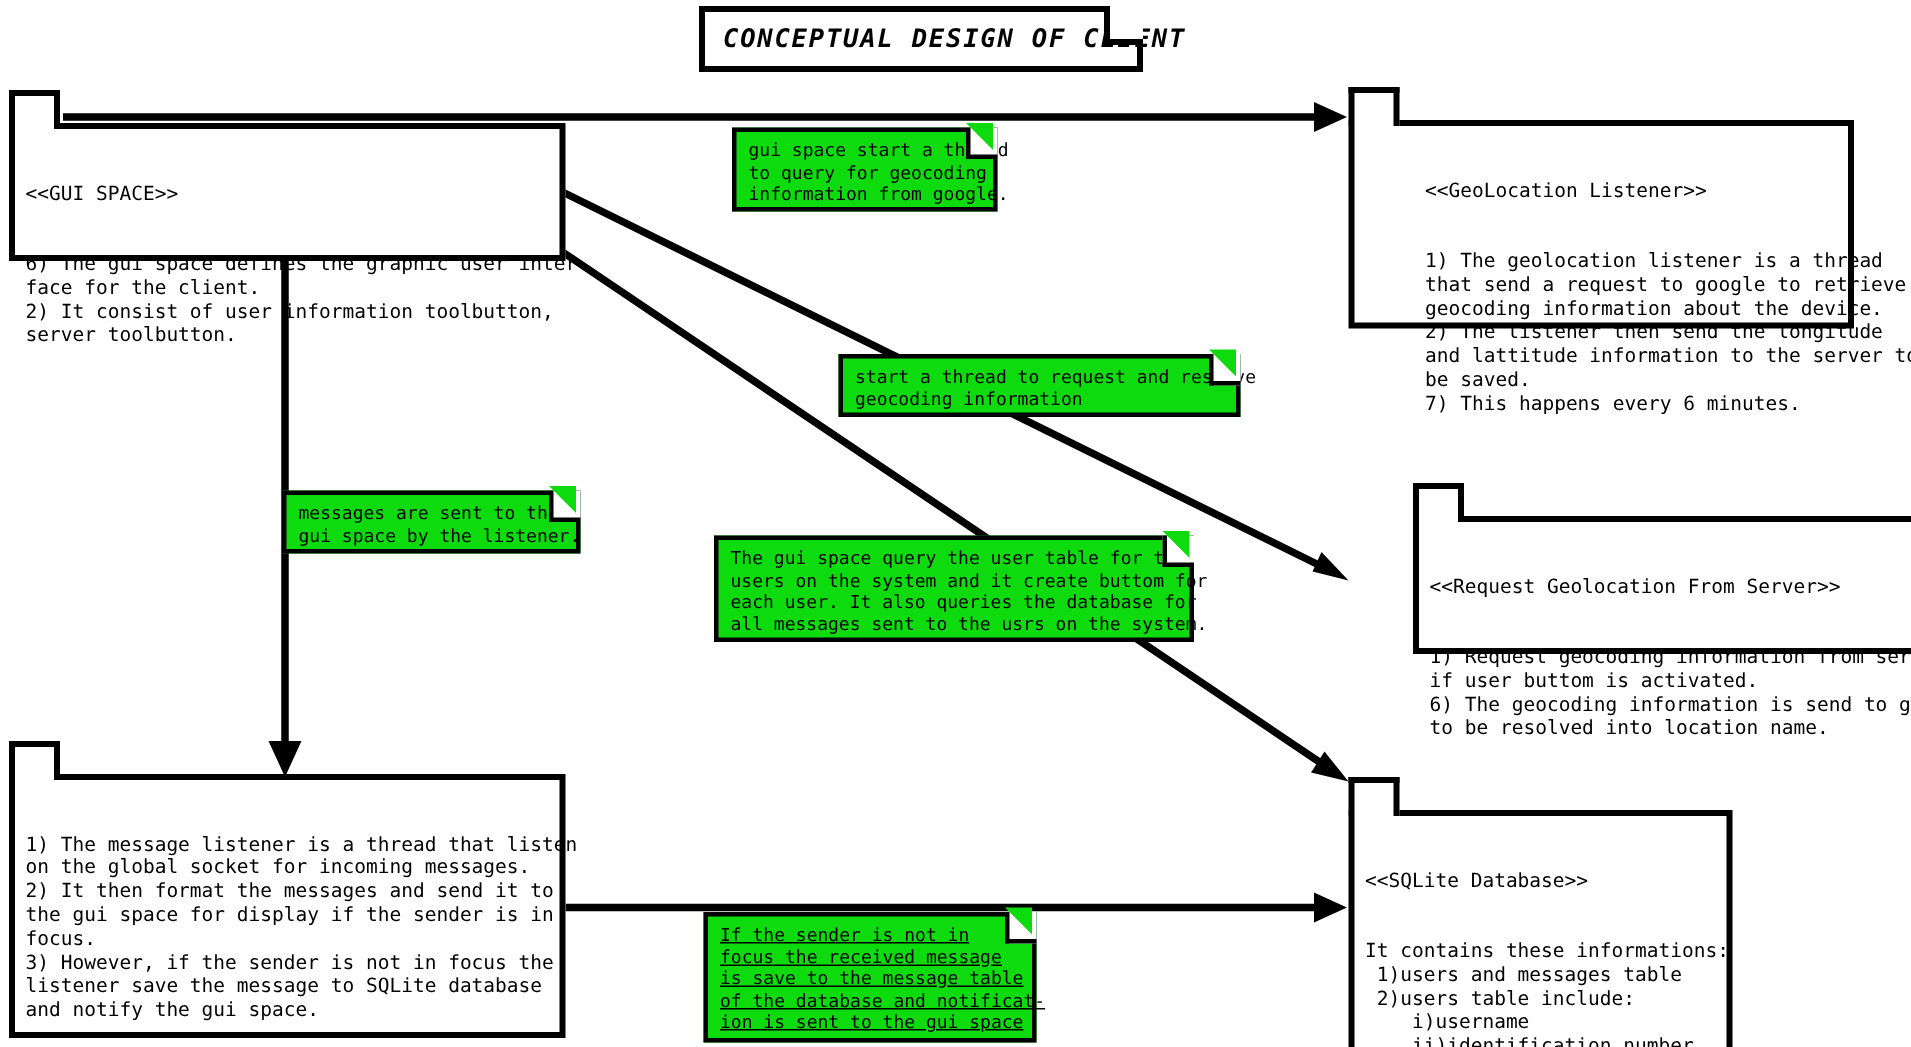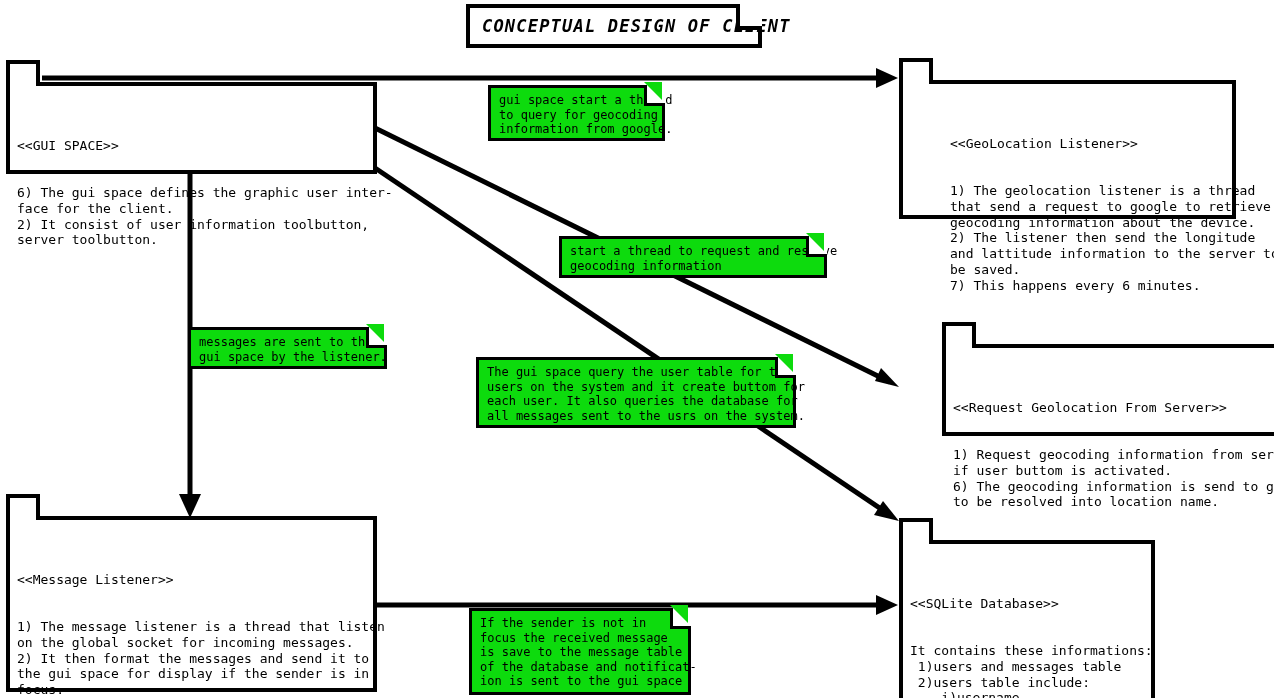--- a/index.html
+++ b/index.html
@@ -7,21 +7,21 @@
        font-family:"DejaVu Sans Mono","Liberation Mono",monospace;}
   #canvas{position:relative;width:1274px;height:698px;background:#fff;}
 
   
   .pkg{position:absolute;box-sizing:border-box;background:#ffffff;
        border:4px solid #000;}
   .pkg .tab{position:absolute;left:-4px;top:-26px;width:34px;height:26px;
             box-sizing:border-box;border:4px solid #000;border-bottom:none;
             background:#ffffff;}
   .pkg .body{padding:4px 6px 4px 7px;font-size:13px;line-height:15.8px;
-             color:#000;white-space:pre;letter-spacing:0px;margin-top:16px;}
+             color:#000;white-space:pre;letter-spacing:0px;}
   .pkg .stereo{font-size:13px;line-height:15.8px;white-space:pre;}
 
   
   .note{position:absolute;box-sizing:border-box;background:#0ddb0d;
         border:3px solid #000;z-index:40;}
   .note .txt{padding:5px 7px 5px 8px;font-size:12px;line-height:14.5px;
              color:#000;white-space:pre;}
   .note .fold{position:absolute;right:-3px;top:-3px;width:18px;height:18px;
               background:#ffffff;border-left:3px solid #000;
               border-bottom:3px solid #000;
@@ -109,21 +109,20 @@
       <div class="stereo">1) Request geocoding information from server
 if user buttom is activated.
 6) The geocoding information is send to google
 to be resolved into location name.</div>
     </div>
   </div>
 
   <div class="pkg" style="left:6px;top:516px;width:371px;height:176px;z-index:20;">
     <div class="tab"></div>
     <div class="body">
-      <div class="stereo">&lt;&lt;Message Listener&gt;&gt;</div>
       <div class="stereo">1) The message listener is a thread that listen
 on the global socket for incoming messages.
 2) It then format the messages and send it to
 the gui space for display if the sender is in
 focus.
 3) However, if the sender is not in focus the
 listener save the message to SQLite database
 and notify the gui space.</div>
     </div>
   </div>
@@ -163,21 +162,21 @@
   </div>
 
   <div class="note" style="left:476px;top:357px;width:320px;height:71px;">
     <div class="fold"></div>
     <div class="txt">The gui space query the user table for the
 users on the system and it create buttom for
 each user. It also queries the database for
 all messages sent to the usrs on the system.</div>
   </div>
 
-  <div class="note" style="left:469px;top:608px;width:222px;height:87px;">
+  <div class="note" style="left:469px;top:608px;width:222px;height:87px;text-decoration:underline;">
     <div class="fold"></div>
     <div class="txt">If the sender is not in
 focus the received message
 is save to the message table
 of the database and notificat-
 ion is sent to the gui space</div>
   </div>
 
 </div>
 

